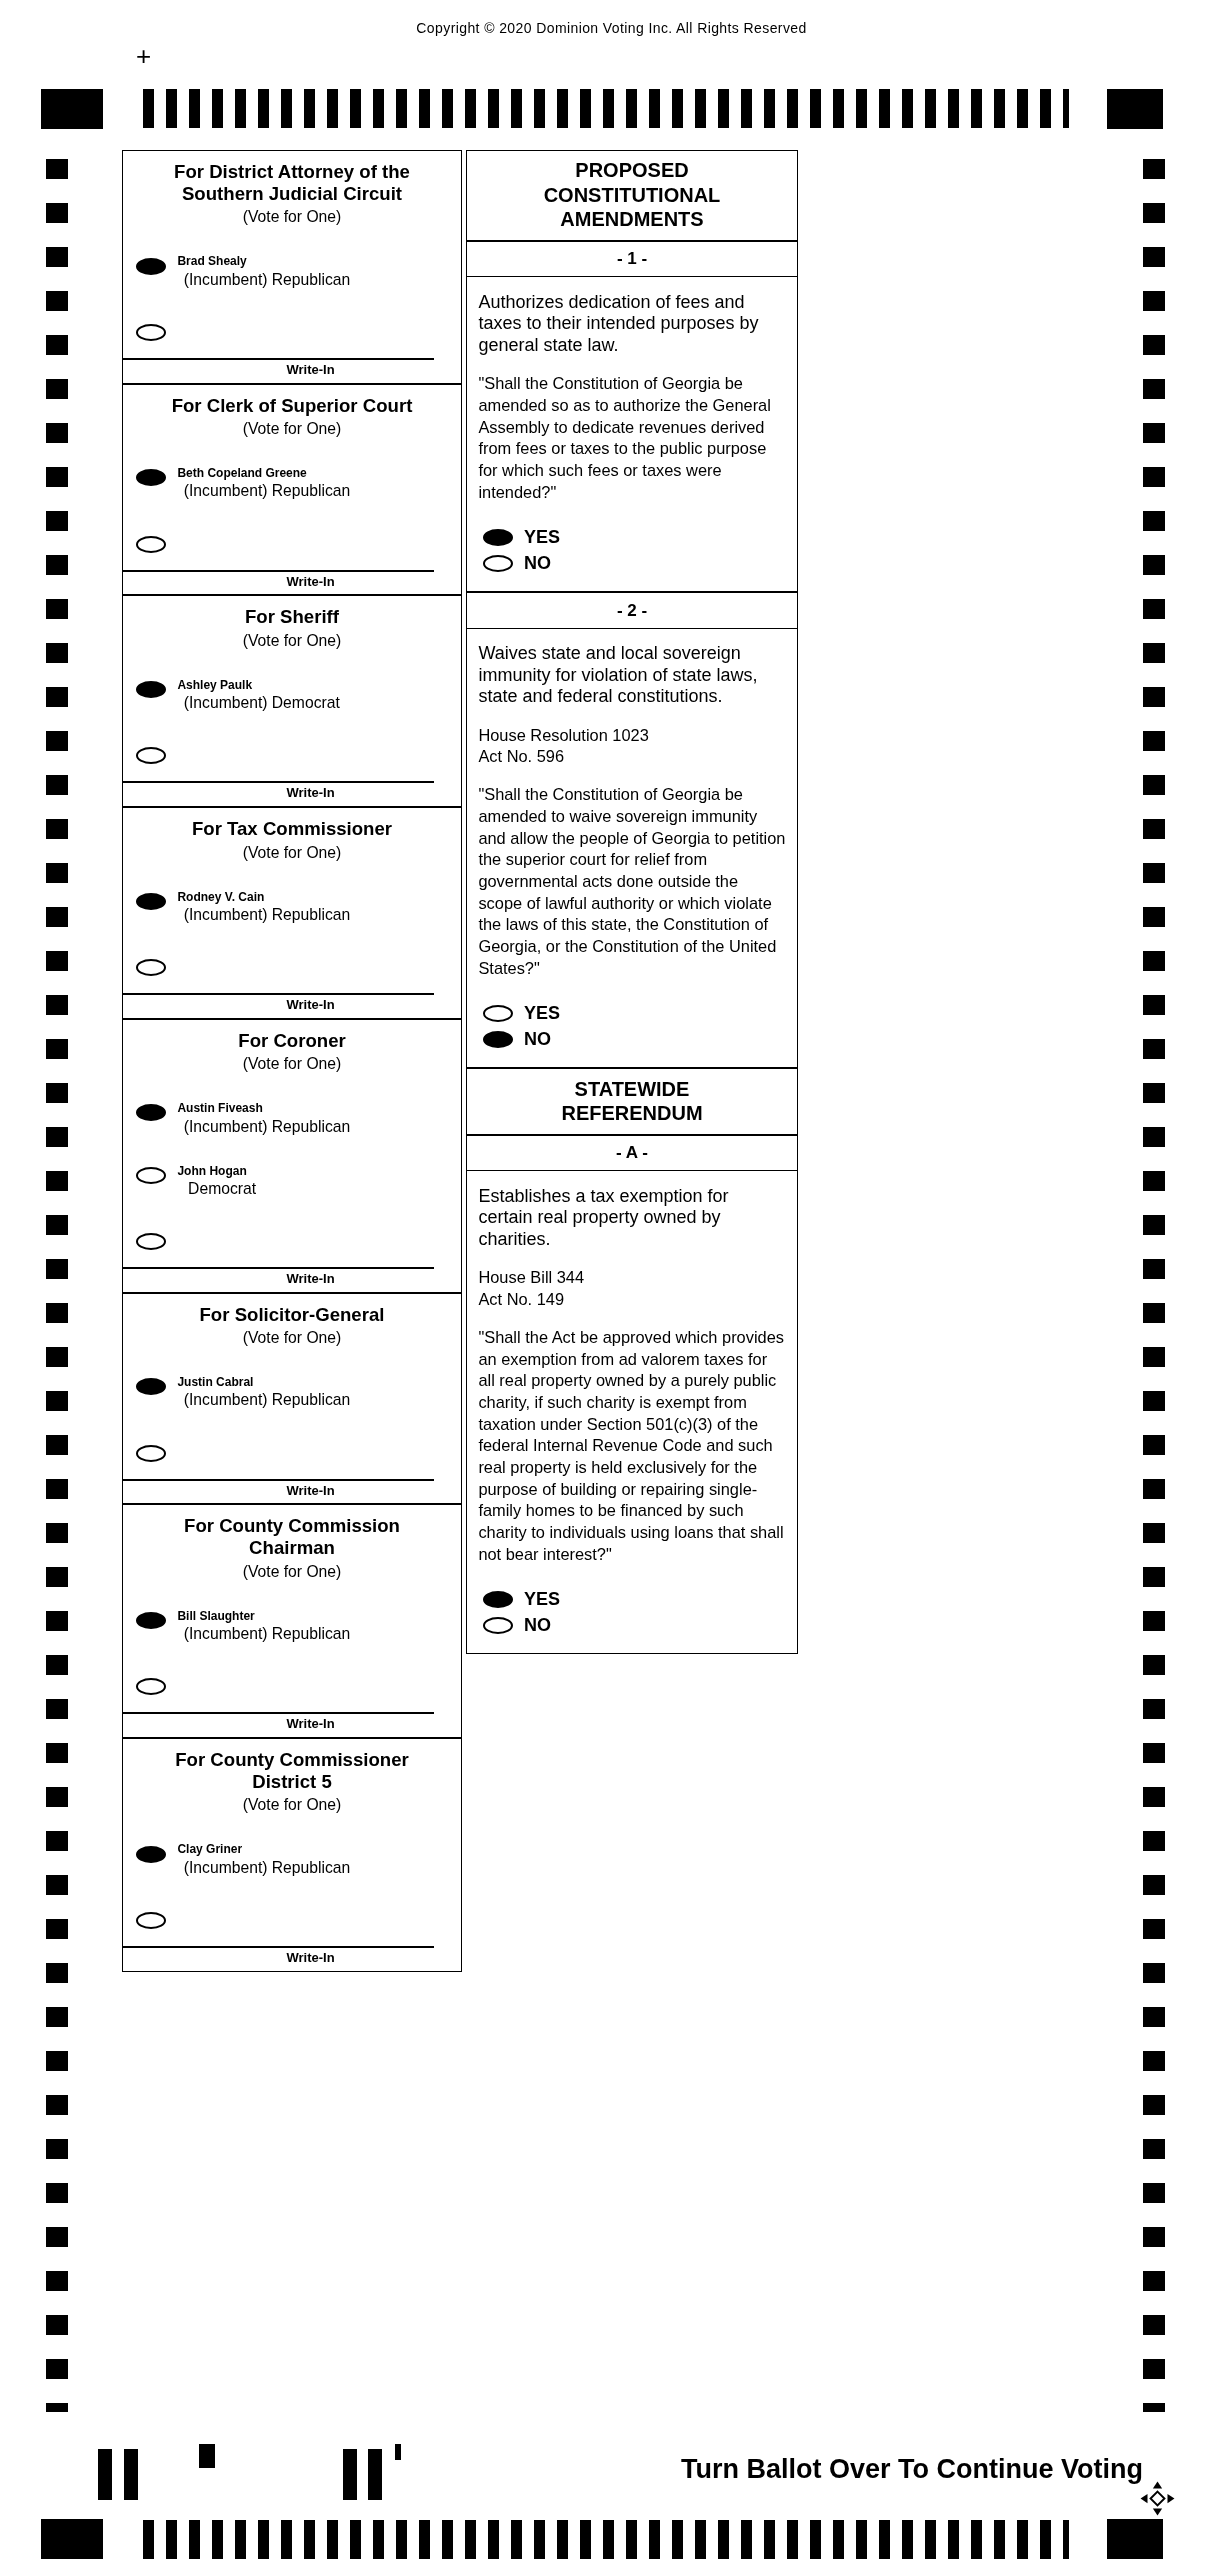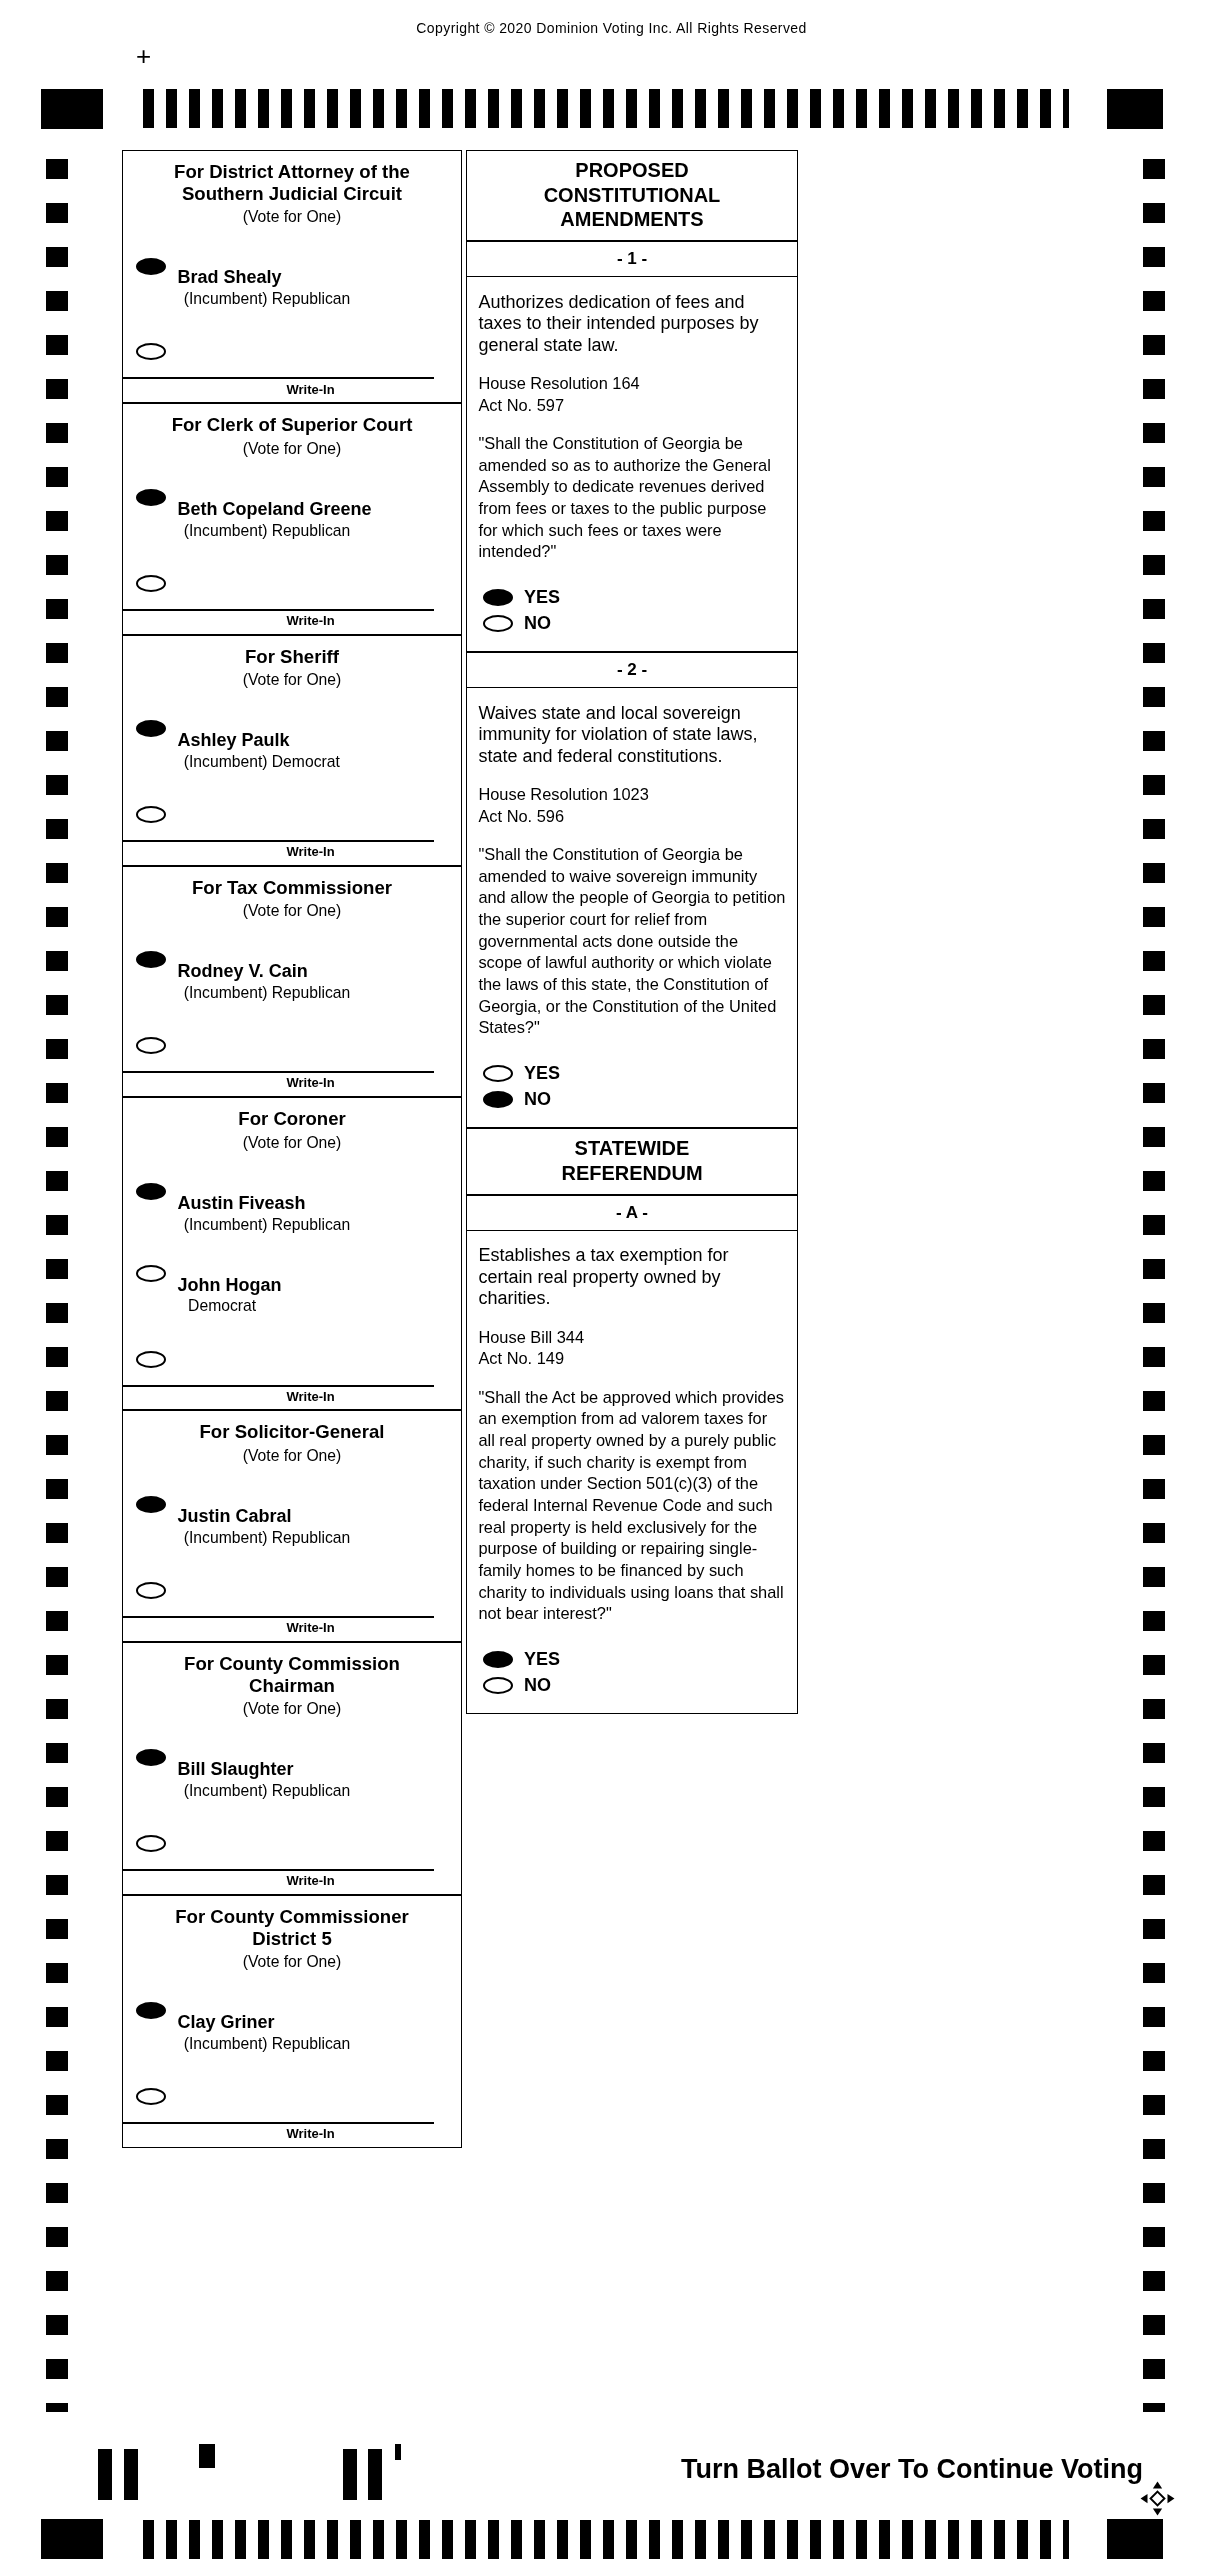--- a/index.html
+++ b/index.html
@@ -26,21 +26,21 @@
   
   .contest{border-bottom:2.1px solid #000;padding-top:10px;}
   .contest:last-child{border-bottom:none;}
   .c-title{font-weight:bold;font-size:18.6px;line-height:1.18;text-align:center;white-space:pre-line;}
   .c-instr{font-size:15.7px;text-align:center;margin-top:3.6px;}
   .cand{display:flex;align-items:flex-start;margin:29px 0 0 13px;}
   .oval{width:30px;height:17px;border:2.1px solid #000;border-radius:50%;flex:none;background:#fff;box-sizing:border-box;}
   .oval.filled{background:#000;}
   .cand .oval{margin-top:2.1px;}
   .cand-text{margin-left:11.4px;}
-  .cand-name{display:block;font-weight:bold;font-size:18px;line-height:1.1;margin-top:13px;}
+  .cand-name{display:block;font-weight:bold;font-size:12px;line-height:1.1;}
   .cand-party{display:block;font-size:15.7px;margin-left:6.4px;margin-top:2.1px;}
   .cand-party .qual{font-weight:normal;margin-right:4.3px;}
   .writein-oval-row{margin-top:33px;}
   .writein-line{border-top:2.1px solid #000;width:92%;margin-top:17px;}
   .writein-label{font-weight:bold;font-size:13px;margin:2.1px 0 5.7px 37px;text-align:center;}
 
   
   .m-header{font-weight:bold;font-size:20px;line-height:1.22;text-align:center;
             padding:7.2px 0 8.6px;border-bottom:2.9px solid #000;white-space:pre-line;}
   .measure{border-bottom:2.9px solid #000;padding-bottom:17px;}
@@ -241,22 +241,20 @@
 
 <div class="abs ballot-box" style="top:150px;left:466px;width:330px;">
 
   <div class="m-header">PROPOSED
 CONSTITUTIONAL
 AMENDMENTS</div>
 
   <section class="measure">
     <div class="m-num">- 1 -</div>
     <div class="m-summary">Authorizes dedication of fees and taxes to their intended purposes by general state law.</div>
-    <div class="m-ref">House Resolution 164
-Act No. 597</div>
     <div class="m-question">"Shall the Constitution of Georgia be amended so as to authorize the General Assembly to dedicate revenues derived from fees or taxes to the public purpose for which such fees or taxes were intended?"</div>
     <div class="choice">
       <span class="oval filled"></span>
       <span class="choice-label">YES</span>
     </div>
     <div class="choice">
       <span class="oval"></span>
       <span class="choice-label">NO</span>
     </div>
   </section>

